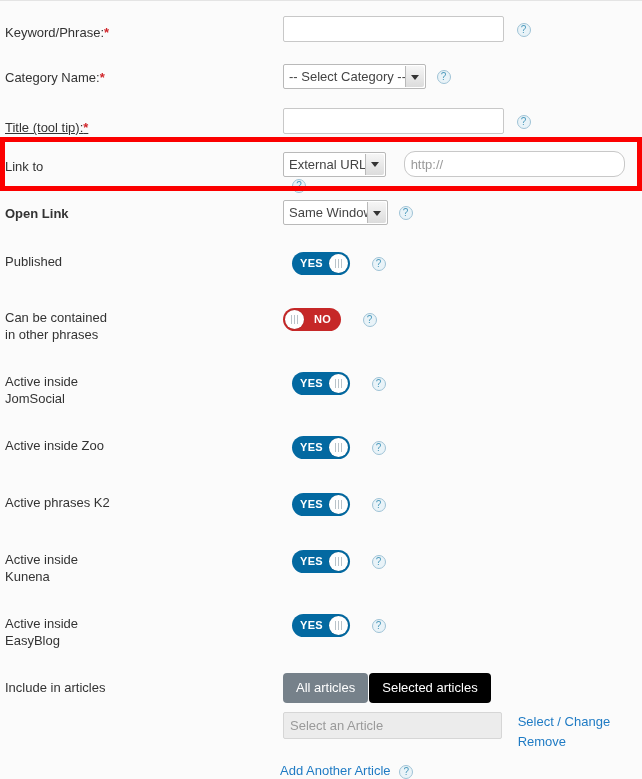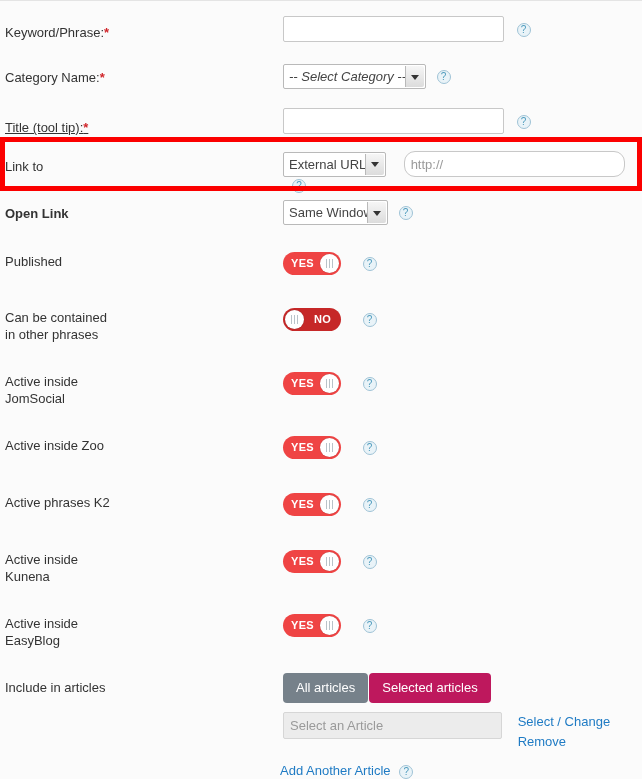--- a/index.html
+++ b/index.html
@@ -154,41 +154,41 @@
     width: 7px;
     height: 9px;
     margin-left: -3.5px;
     margin-top: -4.5px;
     background:
       linear-gradient(to right,
         #b9c3c9 0 1px, transparent 1px 3px,
         #b9c3c9 3px 4px, transparent 4px 6px,
         #b9c3c9 6px 7px);
   }
-  .toggle.on  { background: #ef4444; }
+  .toggle.on  { background: #0369a1; margin-left: 9px; }
   .toggle.on .tlabel { left: 8px; }
   .toggle.on .knob { right: 2px; }
   .toggle.off { background: #c62828; }
   .toggle.off .tlabel { right: 10px; text-align: right; }
   .toggle.off .knob { left: 2px; }
 
   
   .btn {
     display: inline-block;
     border: none;
     border-radius: 4px;
     color: #ffffff;
     font-family: "Liberation Sans", sans-serif;
     font-size: 13px;
     padding: 8px 13px;
     cursor: pointer;
     line-height: 14px;
   }
   .btn.grey  { background: #76818a; }
-  .btn.green { background: #be185d; }
+  .btn.green { background: #000000; }
 
   
   a.lnk, .lnk {
     color: #1f7bc4;
     text-decoration: none;
     font-size: 13px;
     cursor: pointer;
   }
 
   
@@ -219,21 +219,21 @@
     <div class="label" style="top:8px;"><span>Keyword/Phrase:</span><span class="req">*</span></div>
     <div class="control" style="top:0;">
       <input class="txt wide" type="text" value="" placeholder="" style="">
       <span class="help" style="margin-left:9px;">?</span>
     </div>
   </div>
 
   <div class="row" style="top:63px;">
     <div class="label" style="top:5px;"><span>Category Name:</span><span class="req">*</span></div>
     <div class="control" style="top:0;">
-      <span class="sel-wrap" style="width:143px;font-style:italic;">
+      <span class="sel-wrap" style="width:143px;">
         <span>-- Select Category --</span>
         <span class="arrowbtn"></span>
       </span>
       <span class="help" style="margin-left:7px;">?</span>
     </div>
   </div>
 
   <div class="row" style="top:107px;">
     <div class="label" style="top:11px;text-decoration:underline;"><span>Title (tool tip):</span><span class="req">*</span></div>
     <div class="control" style="top:0;">

